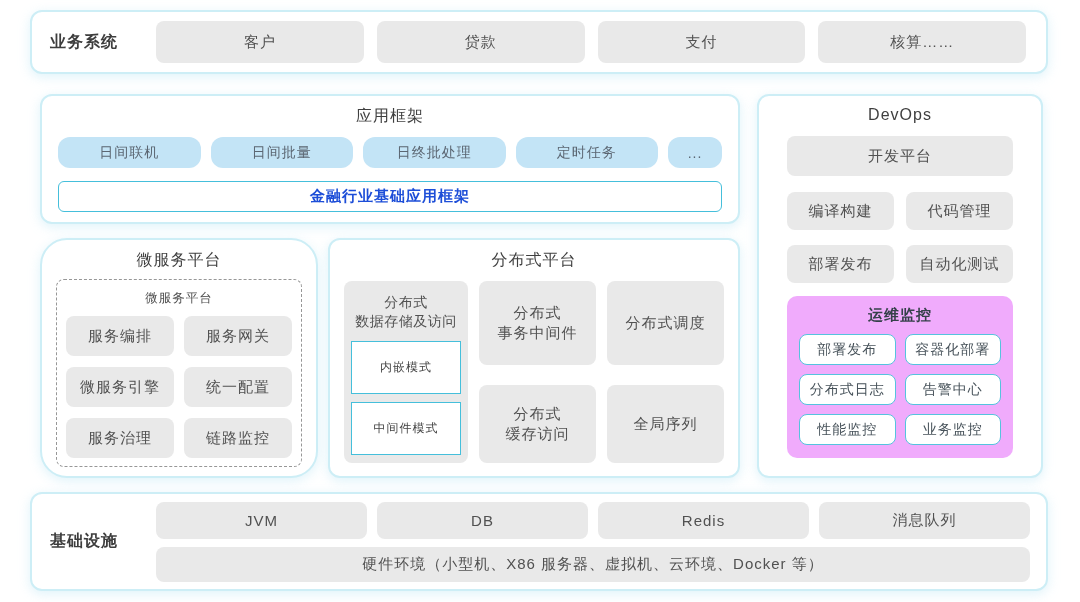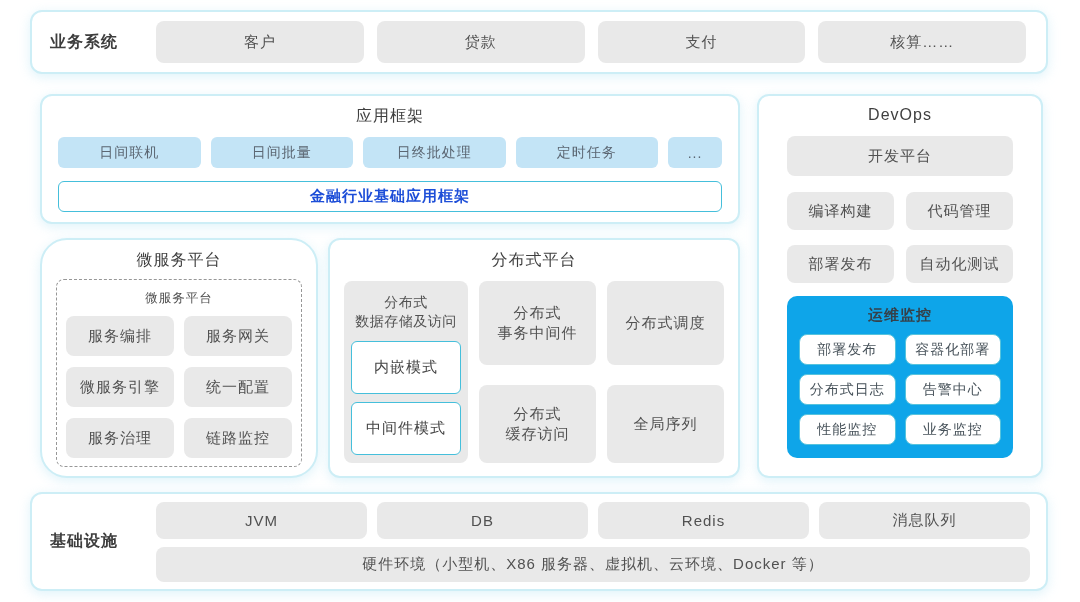--- a/index.html
+++ b/index.html
@@ -71,38 +71,38 @@
   .biz {
     left: 30px; top: 10px; width: 1018px; height: 64px;
     display: flex; align-items: center; gap: 13px;
     padding: 0 20px 0 18px;
   }
   .biz .gray-box { flex: 1; height: 42px; }
 
   
   .appfw { left: 40px; top: 94px; width: 700px; height: 130px; padding: 10px 16px 12px; }
   .appfw .modules { display: flex; gap: 10px; margin-top: 10px; height: 31px; }
-  .appfw .modules .blue-box { flex: 1; }
+  .appfw .modules .blue-box { flex: 1; border-radius: 12px; }
   .appfw .modules .blue-box.small { flex: 0 0 54px; }
   .appfw .base {
     margin-top: 13px; height: 31px;
     font-size: 15px; font-weight: 600; color: #1d4ed8; letter-spacing: 1px;
   }
 
   
   .devops { left: 757px; top: 94px; width: 286px; height: 384px; padding: 10px 28px 12px; }
   .devops .dev-platform { height: 40px; margin-top: 12px; }
   .devops .tools {
     display: grid; grid-template-columns: 1fr 1fr;
     gap: 15px 12px; margin-top: 16px;
   }
   .devops .tools .gray-box { height: 38px; }
   .monitor {
     margin-top: 13px;
-    background: #0ea5e9;
+    background: #f0abfc;
     border-radius: 10px;
     padding: 10px 12px 13px;
   }
   .monitor-title {
     text-align: center; font-size: 15px; font-weight: 600;
     color: #35414a; letter-spacing: 1px;
   }
   .monitor-grid {
     display: grid; grid-template-columns: 1fr 1fr;
     gap: 9px; margin-top: 9px;
@@ -146,21 +146,21 @@
   }
   .dist .storage {
     grid-row: 1 / 3;
     background: #e9e9e9;
     border-radius: 8px;
     padding: 12px 7px 8px;
     display: flex; flex-direction: column;
   }
   .dist .storage-label { font-size: 14px; color: #515151; letter-spacing: 0.5px; }
   .dist .modes { display: flex; flex-direction: column; gap: 8px; margin-top: 10px; flex: 1; }
-  .dist .modes .cyan-outline { flex: 1; border-radius: 6px; font-size: 15px; color: #454545; letter-spacing: 1px; }
+  .dist .modes .cyan-outline { flex: 1; border-radius: 0; font-size: 12px; color: #454545; letter-spacing: 1px; }
   .dist .cell { font-size: 15px; }
 
   
   .infra {
     left: 30px; top: 492px; width: 1018px; height: 99px;
     display: flex; align-items: center; gap: 13px;
     padding: 0 16px 0 18px;
   }
   .infra .stack { flex: 1; display: flex; flex-direction: column; gap: 8px; }
   .infra .row { display: flex; gap: 10px; }

